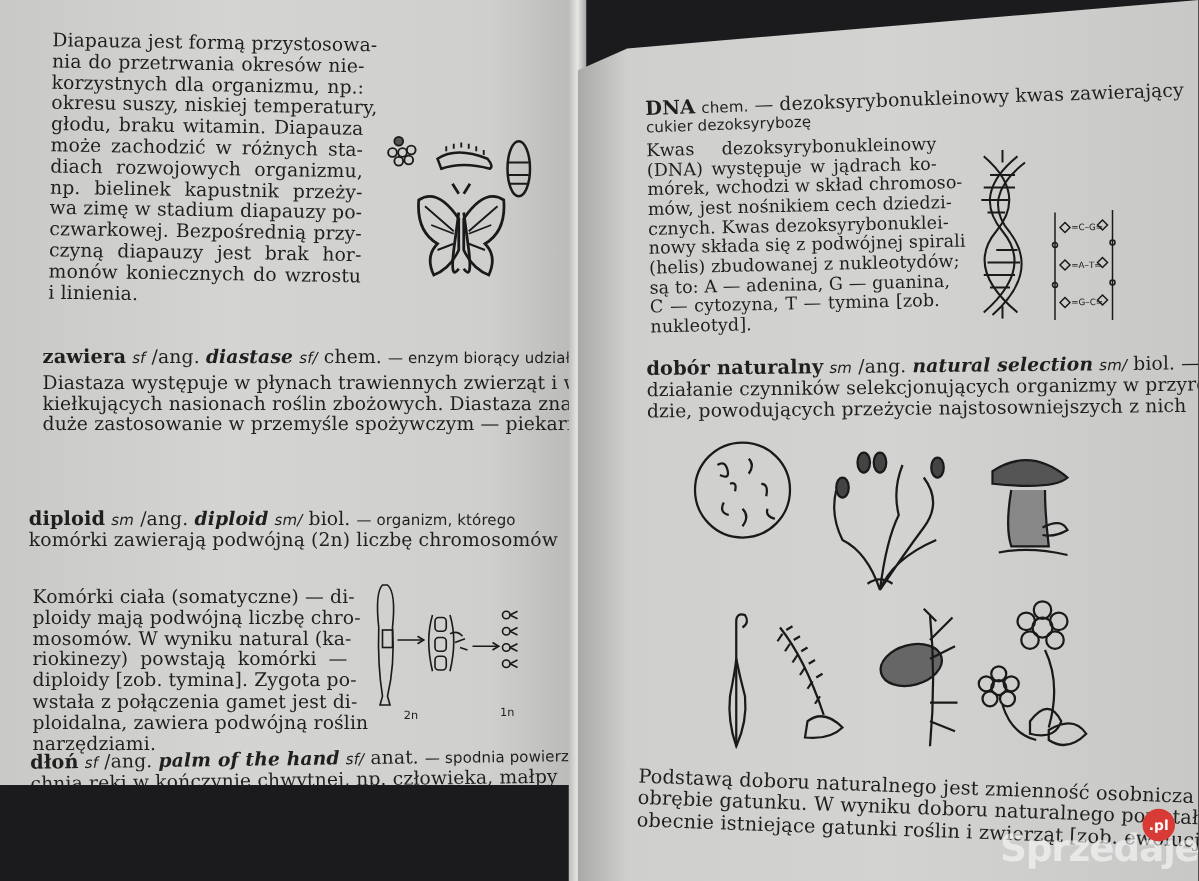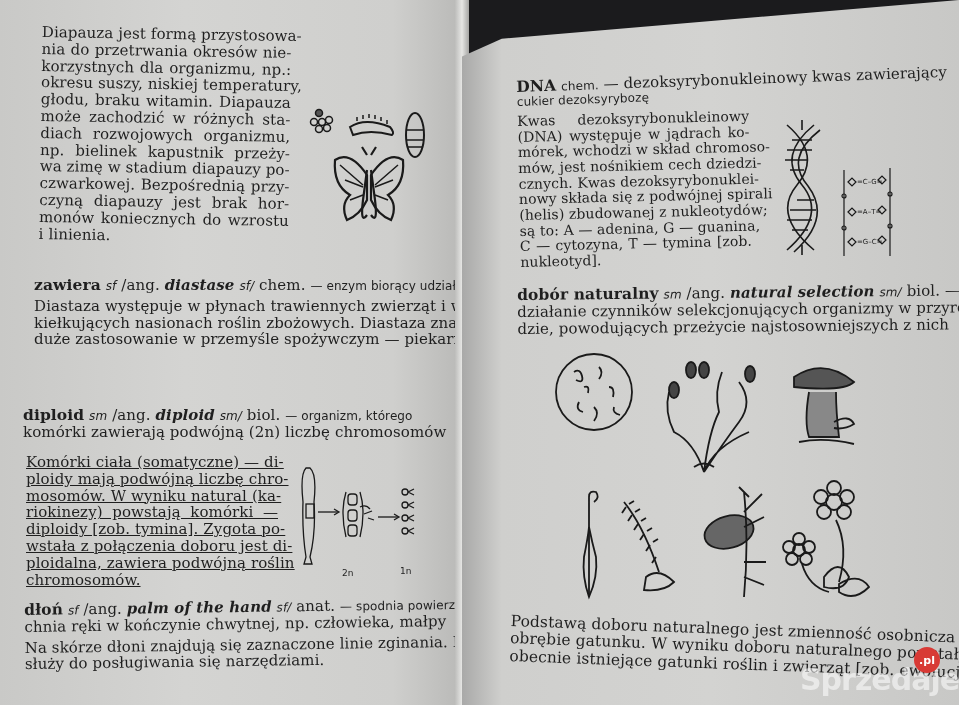--- a/index.html
+++ b/index.html
@@ -6,21 +6,21 @@
   body {
     width: 959px; height: 705px; overflow: hidden; position: relative;
     background: #1b1b1d;
     font-family: "DejaVu Serif", "Liberation Serif", serif;
     color: #1f1f1f;
   }
   .page {
     position: absolute; overflow: hidden;
   }
   .page-left {
-    left: 0; top: 0; width: 462px; height: 705px;
+    left: 0; top: 0; width: 462px; height: 628px;
     background: linear-gradient(90deg, #c9c9c7 0%, #d4d4d2 40%, #cfcfcd 85%, #b9b9b7 100%);
   }
   .page-right {
     left: 462px; top: 0; width: 497px; height: 705px;
     background: linear-gradient(90deg, #a9a9a8 0%, #cfcfcd 8%, #d3d3d1 50%, #c8c8c6 100%);
     clip-path: polygon(0 8%, 8% 5.5%, 100% 0, 100% 100%, 0 100%);
   }
   .spine {
     position: absolute; left: 455px; top: 0; width: 14px; height: 705px;
     background: linear-gradient(90deg, #bdbdbb, #e6e6e4 50%, #a5a5a3);
@@ -115,29 +115,29 @@
       <span class="term">diploid</span>
       <span class="gram">sm</span>
       <span>/ang.</span>
       <span class="ang-term">diploid</span>
       <span class="gram">sm/</span>
       <span>biol.</span>
       <span class="small">— organizm, którego</span>
     </span>
     <span class="line">komórki zawierają podwójną (2n) liczbę chromosomów</span>
   </div>
-  <div class="blk p-text" style="left:26px; top:454px; width:252px;text-decoration:underline;">
+  <div class="blk p-text" style="left:26px; top:469px; width:252px;">
     <span class="line justify">Komórki ciała (somatyczne) — di-</span>
     <span class="line justify">ploidy mają podwójną liczbę chro-</span>
     <span class="line justify">mosomów. W wyniku natural (ka-</span>
     <span class="line justify">riokinezy) powstają komórki —</span>
     <span class="line justify">diploidy [zob. tymina]. Zygota po-</span>
-    <span class="line justify">wstała z połączenia doboru jest di-</span>
+    <span class="line justify">wstała z połączenia gamet jest di-</span>
     <span class="line justify">ploidalna, zawiera podwójną roślin</span>
-    <span class="line">chromosomów.</span>
+    <span class="line">narzędziami.</span>
   </div>
 
   <svg class="illus" style="left:298px; top:462px;" width="130" height="110" viewBox="0 0 130 110">
     <g fill="none" stroke="#1a1a1a" stroke-width="1.3">
       <path d="M8 6 Q2 12 5 40 Q4 70 8 95 L6 102 L14 102 L12 95 Q18 70 16 40 Q19 12 12 6 Z"></path>
       <rect x="8" y="42" width="8" height="14"></rect>
       <path d="M20 50 H40"></path>
         <path d="M36 47 L41 50 L36 53"></path>
       <path d="M48 30 Q42 50 48 75"></path>
         <path d="M62 30 Q68 50 62 75"></path>
@@ -158,21 +158,21 @@
       <g>
           <circle cx="107" cy="56" r="3"></circle>
           <path d="M110 56 l6 -3 M110 56 l6 3"></path>
         </g>
       <g>
           <circle cx="107" cy="69" r="3"></circle>
           <path d="M110 69 l6 -3 M110 69 l6 3"></path>
         </g>
     </g>
   </svg>
-  <span class="blk label-sm" style="left:342px; top:568px;">2n</span>
+  <span class="blk label-sm" style="left:323px; top:568px;">2n</span>
   <span class="blk label-sm" style="left:400px; top:566px;">1n</span>
 
   <div class="blk p-text" style="left:24px; top:601px; width:430px; transform: rotate(-0.8deg); transform-origin:left top;">
     <span class="line">
       <span class="term">dłoń</span>
       <span class="gram">sf</span>
       <span>/ang.</span>
       <span class="ang-term">palm of the hand</span>
       <span class="gram">sf/</span>
       <span>anat.</span>

